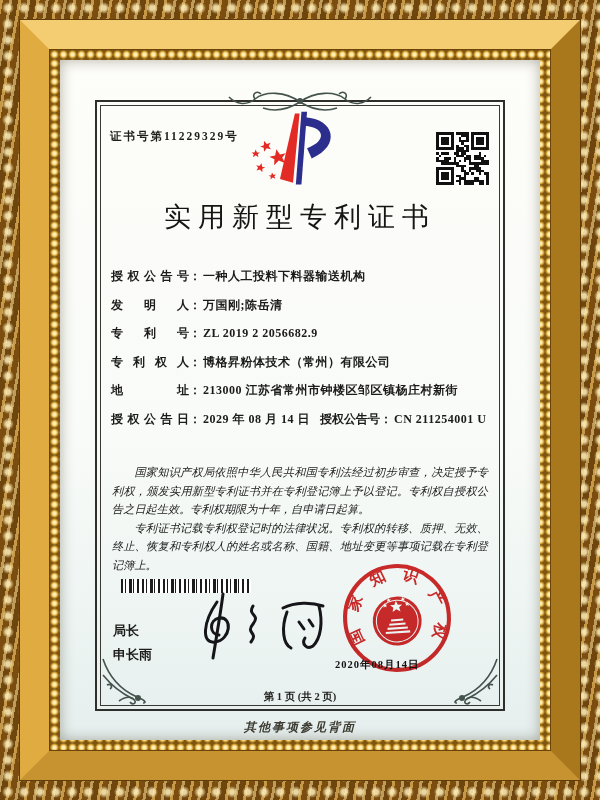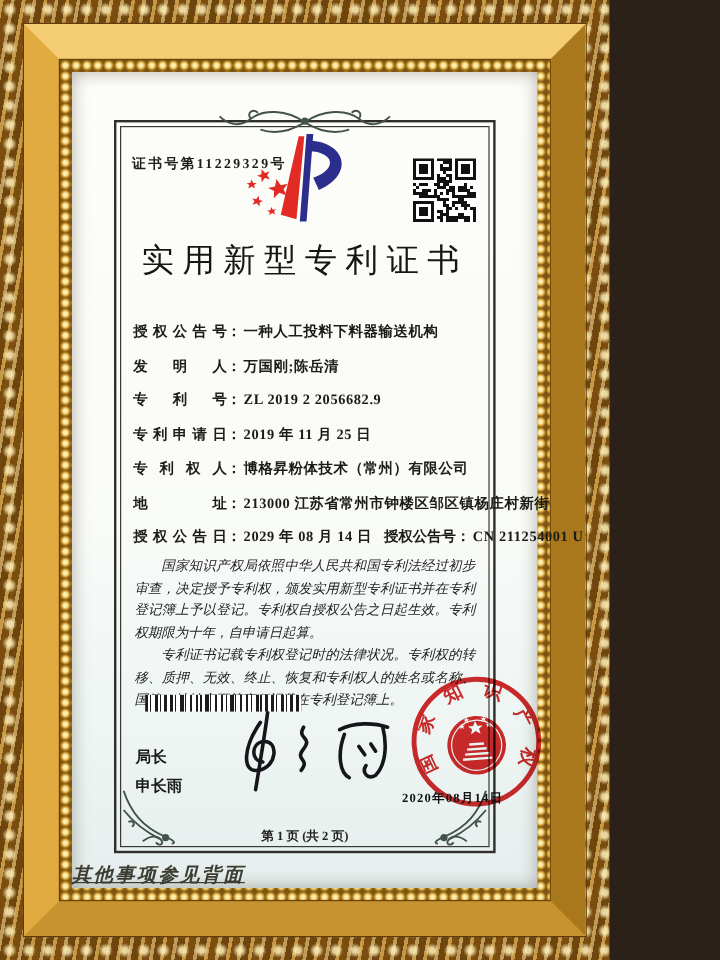--- a/index.html
+++ b/index.html
@@ -1,16 +1,16 @@
 <!DOCTYPE html>
 <html><head>
 <meta charset="utf-8">
 <style>
   html,body{margin:0;padding:0;background:#2b2118;}
-  .scene{position:relative;width:508px;height:800px;overflow:hidden;
+  .scene{position:relative;width:600px;height:800px;overflow:hidden;
     font-family:"Liberation Serif","DejaVu Serif",serif;}
 
   
   .frame-carved{position:absolute;inset:0;background-color:#8a5a16;
     background-image:
       radial-gradient(circle at 8px 8px, rgba(255,240,185,.85) 0 2.2px, rgba(255,240,185,0) 6px),
       repeating-linear-gradient(100deg, rgba(255,215,120,.5) 0 3px, rgba(110,66,10,.55) 3px 9px,
         rgba(255,236,170,.45) 9px 12px, rgba(84,48,6,.5) 12px 18px);
     background-size:16px 16px, auto;}
   .frame-bevel{position:absolute;inset:20px;border:30px solid;
@@ -67,22 +67,22 @@
     color:#1a1a18;line-height:24px;}
   .signature{position:absolute;top:486px;left:86px;}
 
   .seal{position:absolute;top:460px;left:244px;width:112px;height:112px;
     mix-blend-mode:multiply;opacity:.95;transform:rotate(-4deg);}
   .seal-date{position:absolute;top:556px;left:238px;width:124px;text-align:left;
     font-size:10.5px;font-weight:600;letter-spacing:1px;color:#111;}
 
   .page-no{position:absolute;bottom:5px;left:0;right:0;text-align:center;
     font-size:10.5px;font-weight:600;color:#22221f;}
-  .back-note{position:absolute;top:659px;left:0;right:0;
-    font-size:16px;font-weight:bold;font-style:italic;color:#3c3c32;letter-spacing:2px;text-decoration:underline;}
+  .back-note{position:absolute;top:659px;left:0;right:0;text-align:center;
+    font-size:12px;font-weight:bold;font-style:italic;color:#3c3c32;letter-spacing:2px;}
 </style>
 </head>
 <body>
 
 <div class="scene">
   <div class="frame-carved"></div>
   <div class="frame-bevel"></div>
   <div class="frame-bead"></div>
 
   <div class="mat">
@@ -294,23 +294,20 @@
         <div class="field-row">
           <span class="f-label">授权公告号</span><span class="f-colon">：</span><span class="f-value">一种人工投料下料器输送机构</span>
         </div>
         <div class="field-row">
           <span class="f-label">发明人</span><span class="f-colon">：</span><span class="f-value">万国刚;陈岳清</span>
         </div>
         <div class="field-row">
           <span class="f-label">专利号</span><span class="f-colon">：</span><span class="f-value">ZL 2019 2 2056682.9</span>
         </div>
         <div class="field-row">
-          <span class="f-label">专利申请日</span><span class="f-colon">：</span><span class="f-value">2019 年 11 月 25 日</span>
-        </div>
-        <div class="field-row">
           <span class="f-label">专利权人</span><span class="f-colon">：</span><span class="f-value">博格昇粉体技术（常州）有限公司</span>
         </div>
         <div class="field-row">
           <span class="f-label">地址</span><span class="f-colon">：</span><span class="f-value">213000 江苏省常州市钟楼区邹区镇杨庄村新街</span>
         </div>
         <div class="field-row">
           <span class="f-label">授权公告日</span><span class="f-colon">：</span><span class="f-value">2029 年 08 月 14 日</span><span class="f-right"><span>授权公告号</span><span class="f-colon">：</span><span class="f-value">CN 211254001 U</span></span>
         </div>
       </div>
 

